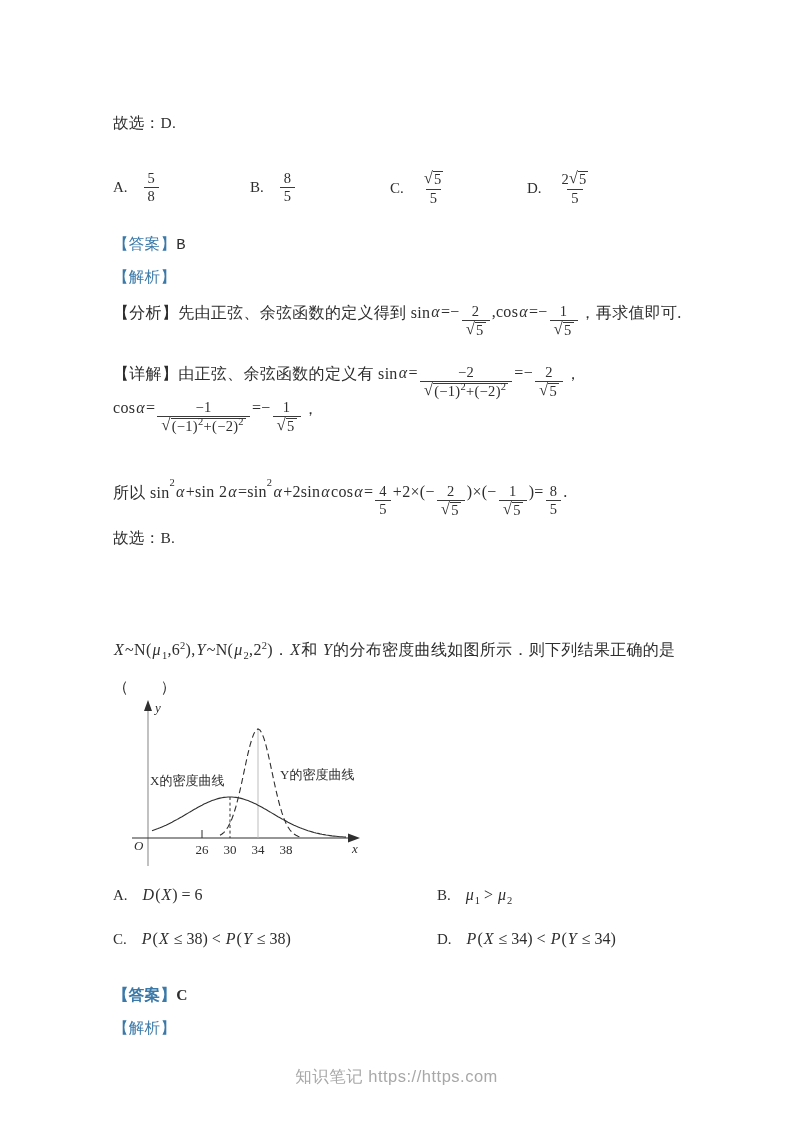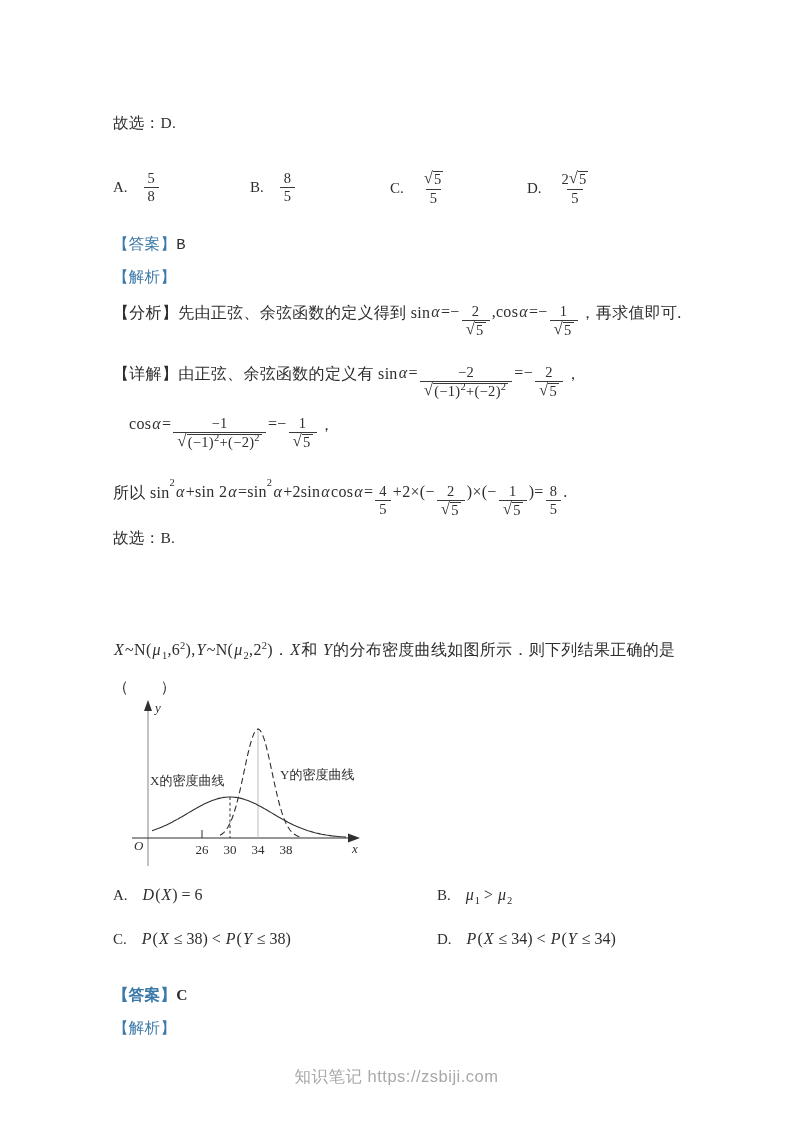--- a/index.html
+++ b/index.html
@@ -101,21 +101,21 @@
             <span class="sbody">(−1)<sup>2</sup>+(−2)<sup>2</sup></span>
           </span></span>
       </span>=−<span class="frac">
         <span class="num">2</span>
         <span class="den"><span class="sqrt">
             <span class="rad">√</span>
             <span class="sbody">5</span>
           </span></span>
       </span>，</p>
 
-  <p class="abs line mathline" style="top:399px;margin-left:16px;">cos<i class="mv">α</i>=<span class="frac">
+  <p class="abs line mathline" style="top:383px;">cos<i class="mv">α</i>=<span class="frac">
         <span class="num">−1</span>
         <span class="den"><span class="sqrt">
             <span class="rad">√</span>
             <span class="sbody">(−1)<sup>2</sup>+(−2)<sup>2</sup></span>
           </span></span>
       </span>=−<span class="frac">
         <span class="num">1</span>
         <span class="den"><span class="sqrt">
             <span class="rad">√</span>
             <span class="sbody">5</span>
@@ -193,15 +193,15 @@
     <span class="opt" style="left:324px;">
         <span class="opt-label">D.</span>
         <span><i class="mv">P</i>(<i class="mv">X</i> ≤ 34) &lt; <i class="mv">P</i>(<i class="mv">Y</i> ≤ 34)</span>
       </span>
   </div>
 
   <p class="abs line" style="top:969px;font-weight:bold;"><span class="label-blue">【答案】</span><span>C</span></p>
 
   <p class="abs line" style="top:1002px;"><span class="label-blue">【解析】</span></p>
 
-  <div class="footer">知识笔记 https://zsbiji.com</div>
+  <div class="footer">知识笔记 https://https.com</div>
 
 </div>
 
 </body></html>

